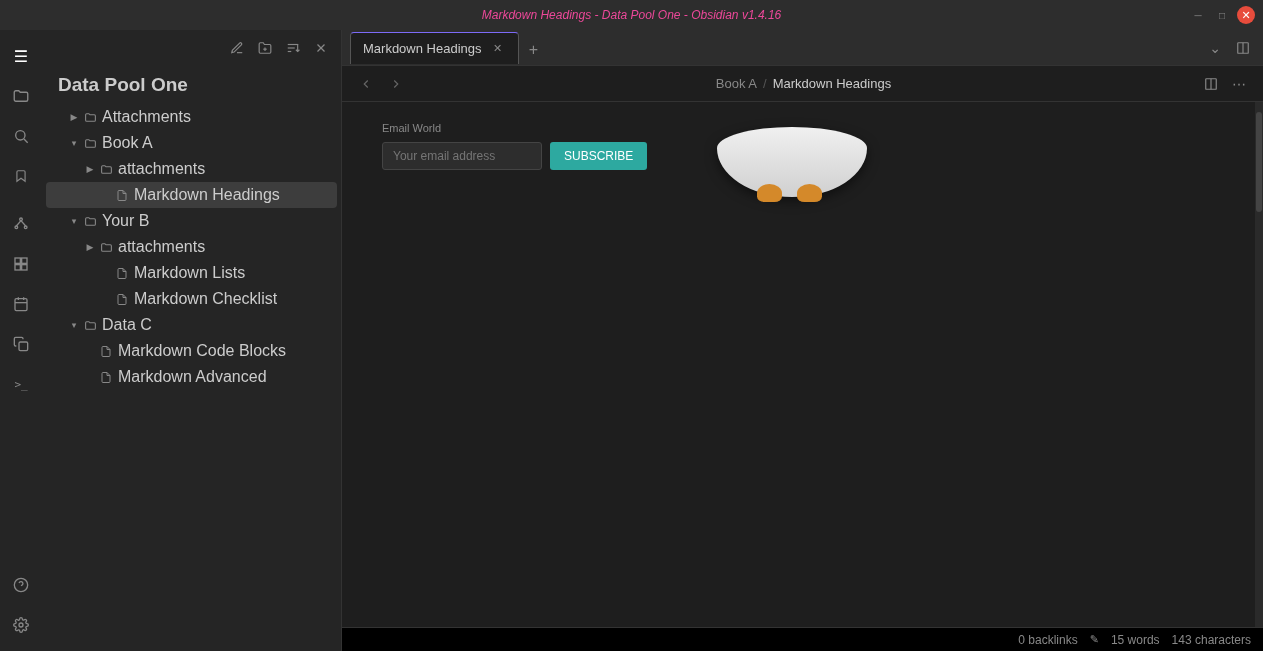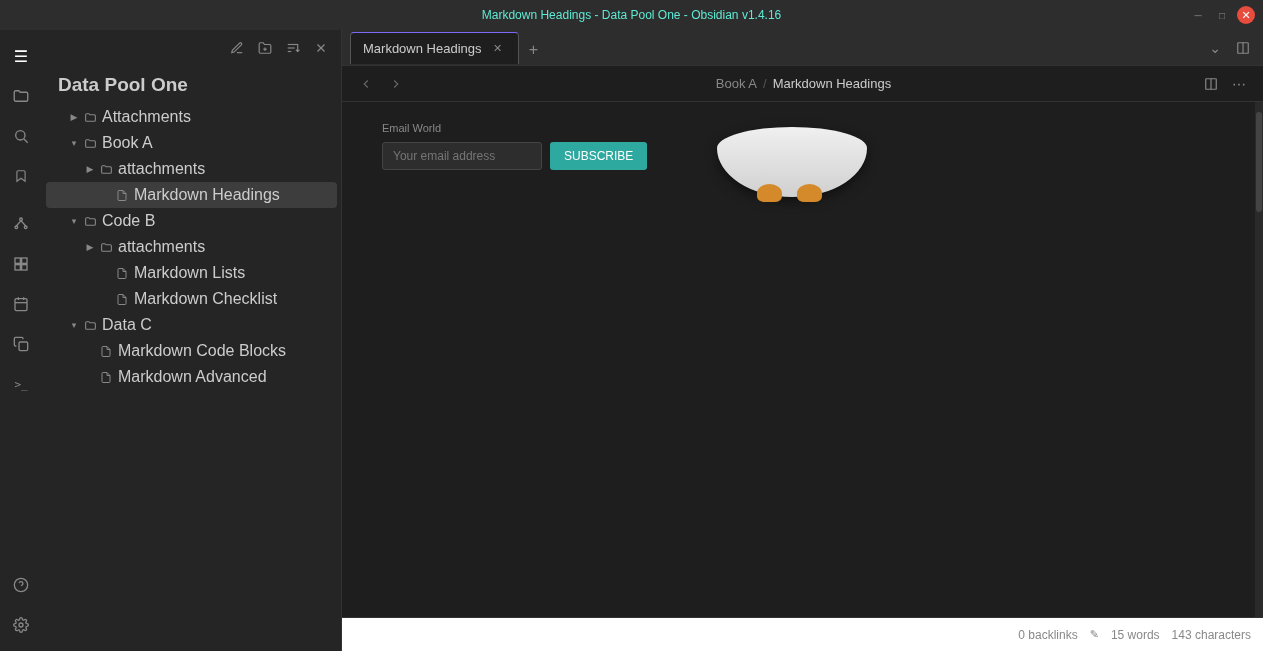--- a/index.html
+++ b/index.html
@@ -21,21 +21,22 @@
       background: #2d2d2d;
       display: flex;
       align-items: center;
       justify-content: center;
       position: relative;
       flex-shrink: 0;
       -webkit-app-region: drag;
     }
     .titlebar-title {
       font-size: 12px;
-      color: #5eead4;
+      color: #ec4899;
+      font-style: italic;
     }
     .titlebar-controls {
       position: absolute;
       right: 8px;
       display: flex;
       gap: 6px;
       align-items: center;
     }
     .titlebar-btn {
       width: 18px;
@@ -393,22 +394,22 @@
     }
     .duck-foot {
       width: 25px;
       height: 18px;
       background: #d4892a;
       border-radius: 50% 50% 30% 30%;
     }
 
     
     .status-bar {
-      height: 34px;
-      background: #ffffff;
+      height: 24px;
+      background: #000000;
       border-top: 1px solid #333;
       display: flex;
       align-items: center;
       justify-content: flex-end;
       padding: 0 12px;
       gap: 12px;
       flex-shrink: 0;
     }
     .status-item {
       display: flex;
@@ -578,21 +579,21 @@
         <span class="label">Markdown Headings</span>
       </div>
 
       <div class="tree-item indent-1">
         <span class="chevron">▾</span>
         <span class="icon">
           <svg width="13" height="13" viewBox="0 0 24 24" fill="none" stroke="currentColor" stroke-width="2">
             <path d="M3 7a2 2 0 012-2h4l2 2h8a2 2 0 012 2v8a2 2 0 01-2 2H5a2 2 0 01-2-2z"></path>
           </svg>
         </span>
-        <span class="label">Code B</span>
+        <span class="label">Your B</span>
       </div>
 
       <div class="tree-item indent-2">
         <span class="chevron">▶</span>
         <span class="icon">
           <svg width="13" height="13" viewBox="0 0 24 24" fill="none" stroke="currentColor" stroke-width="2">
             <path d="M3 7a2 2 0 012-2h4l2 2h8a2 2 0 012 2v8a2 2 0 01-2 2H5a2 2 0 01-2-2z"></path>
           </svg>
         </span>
         <span class="label">attachments</span>

